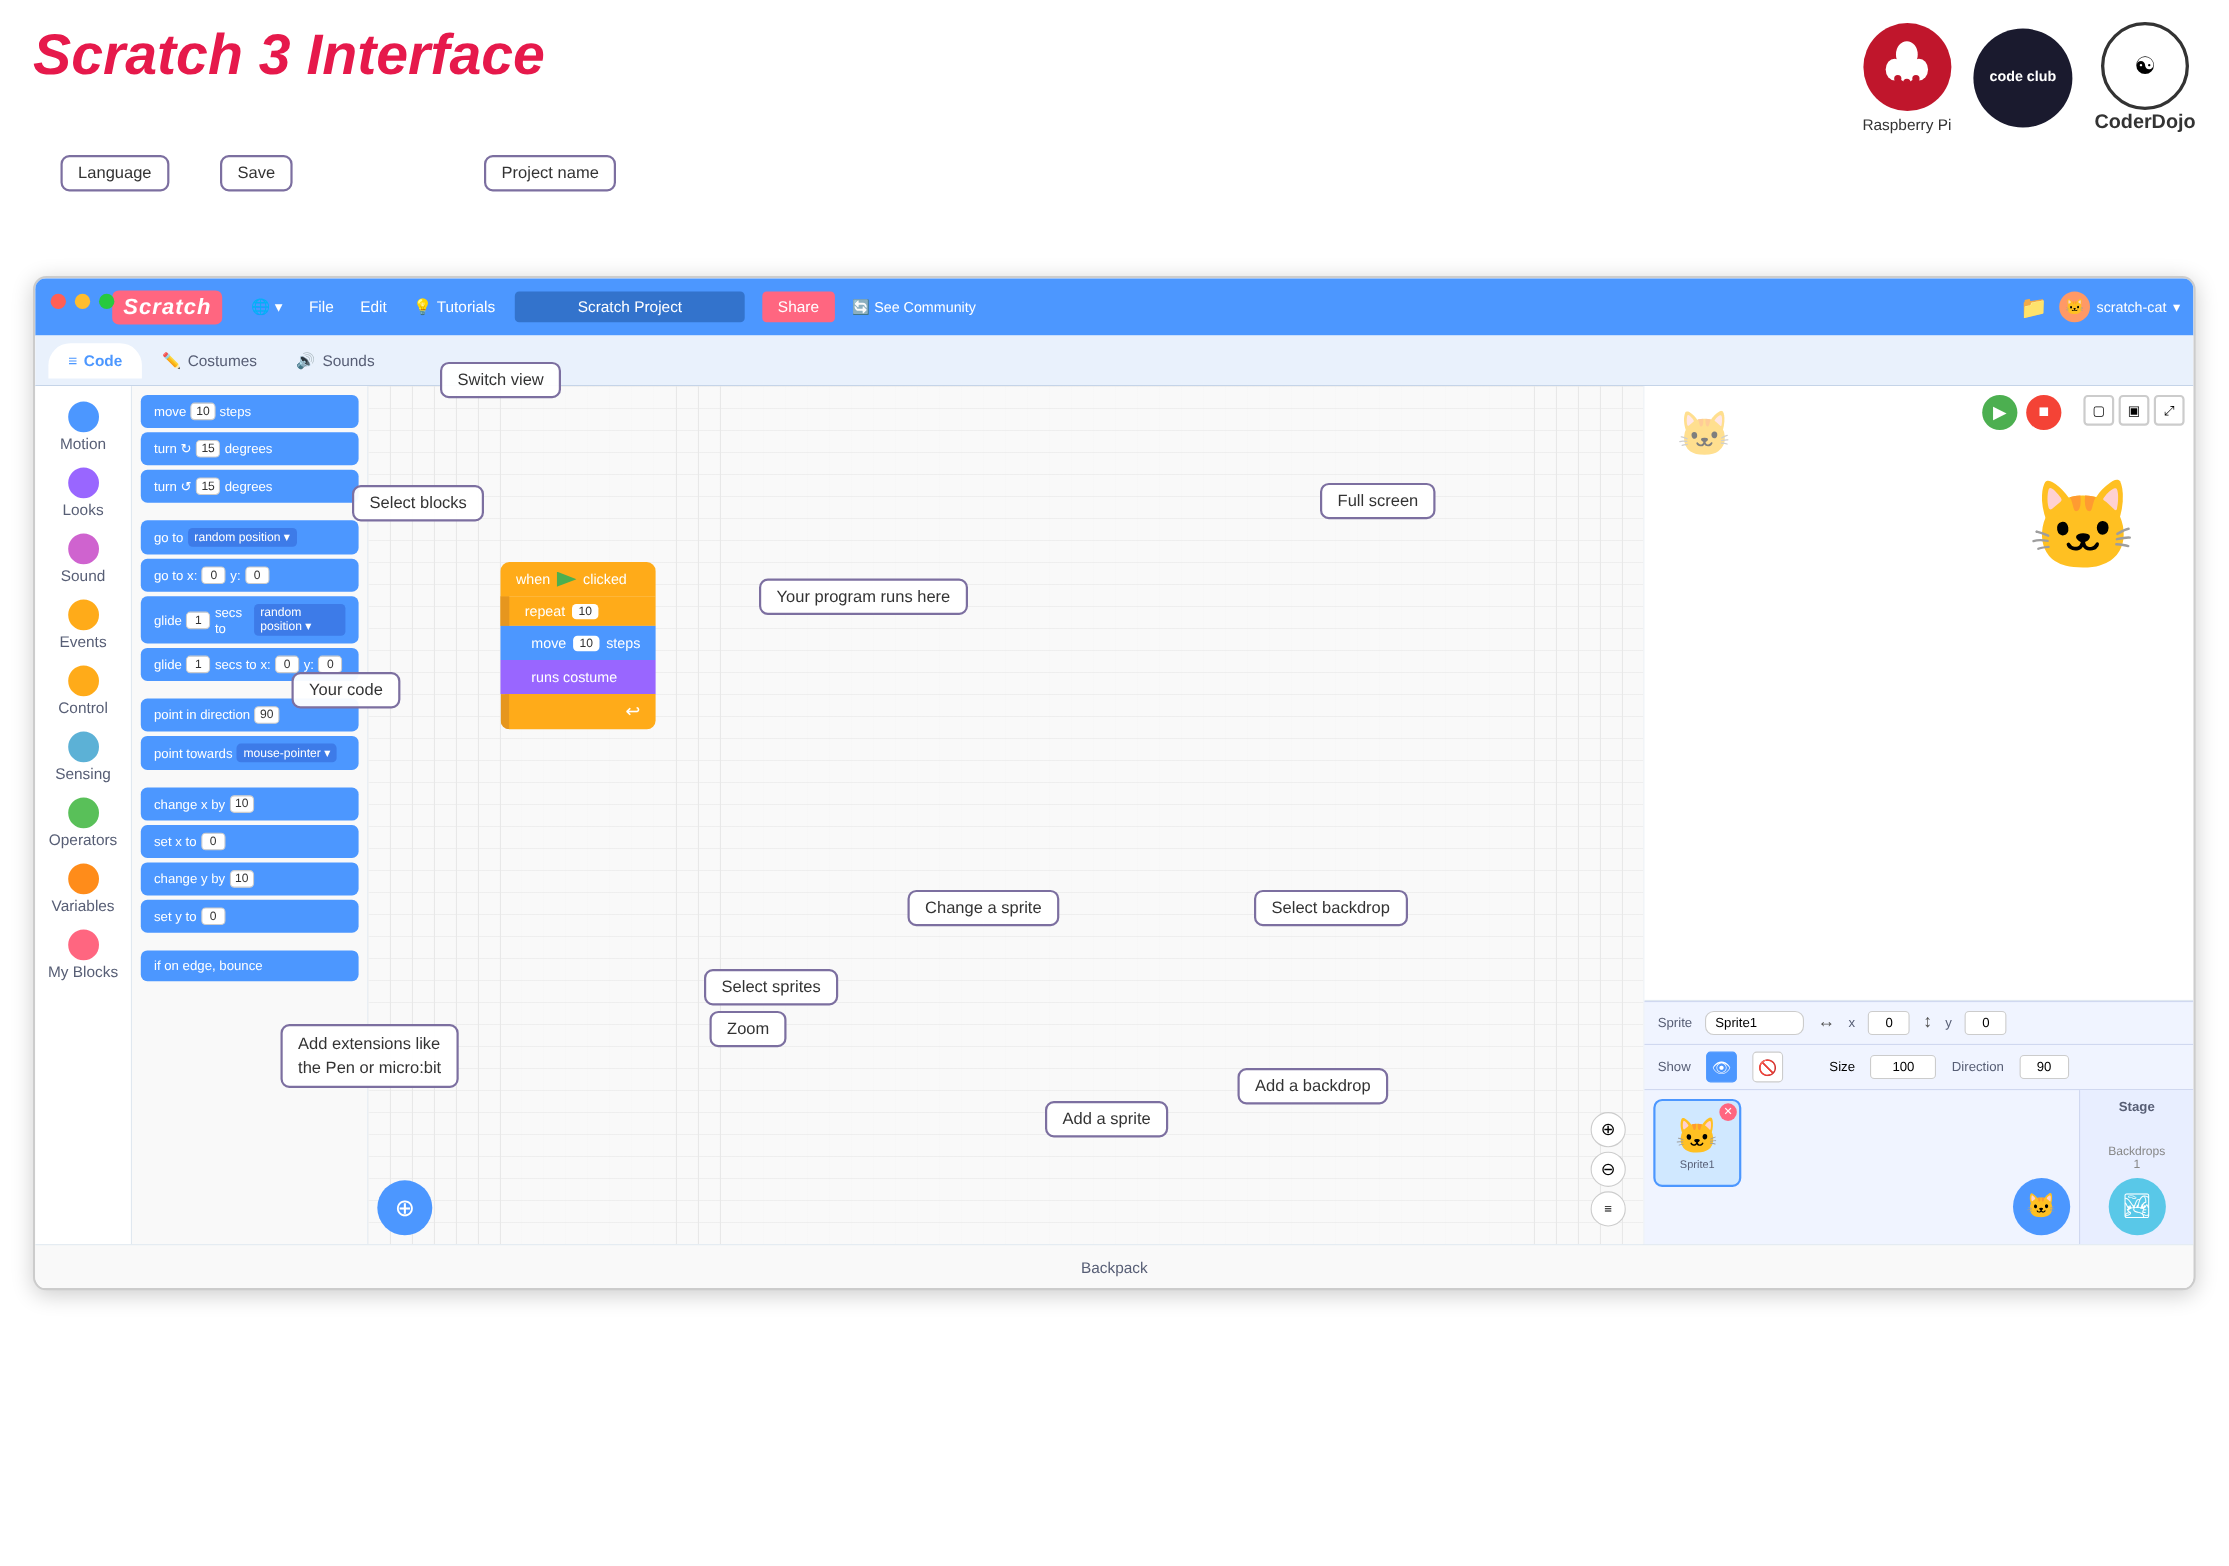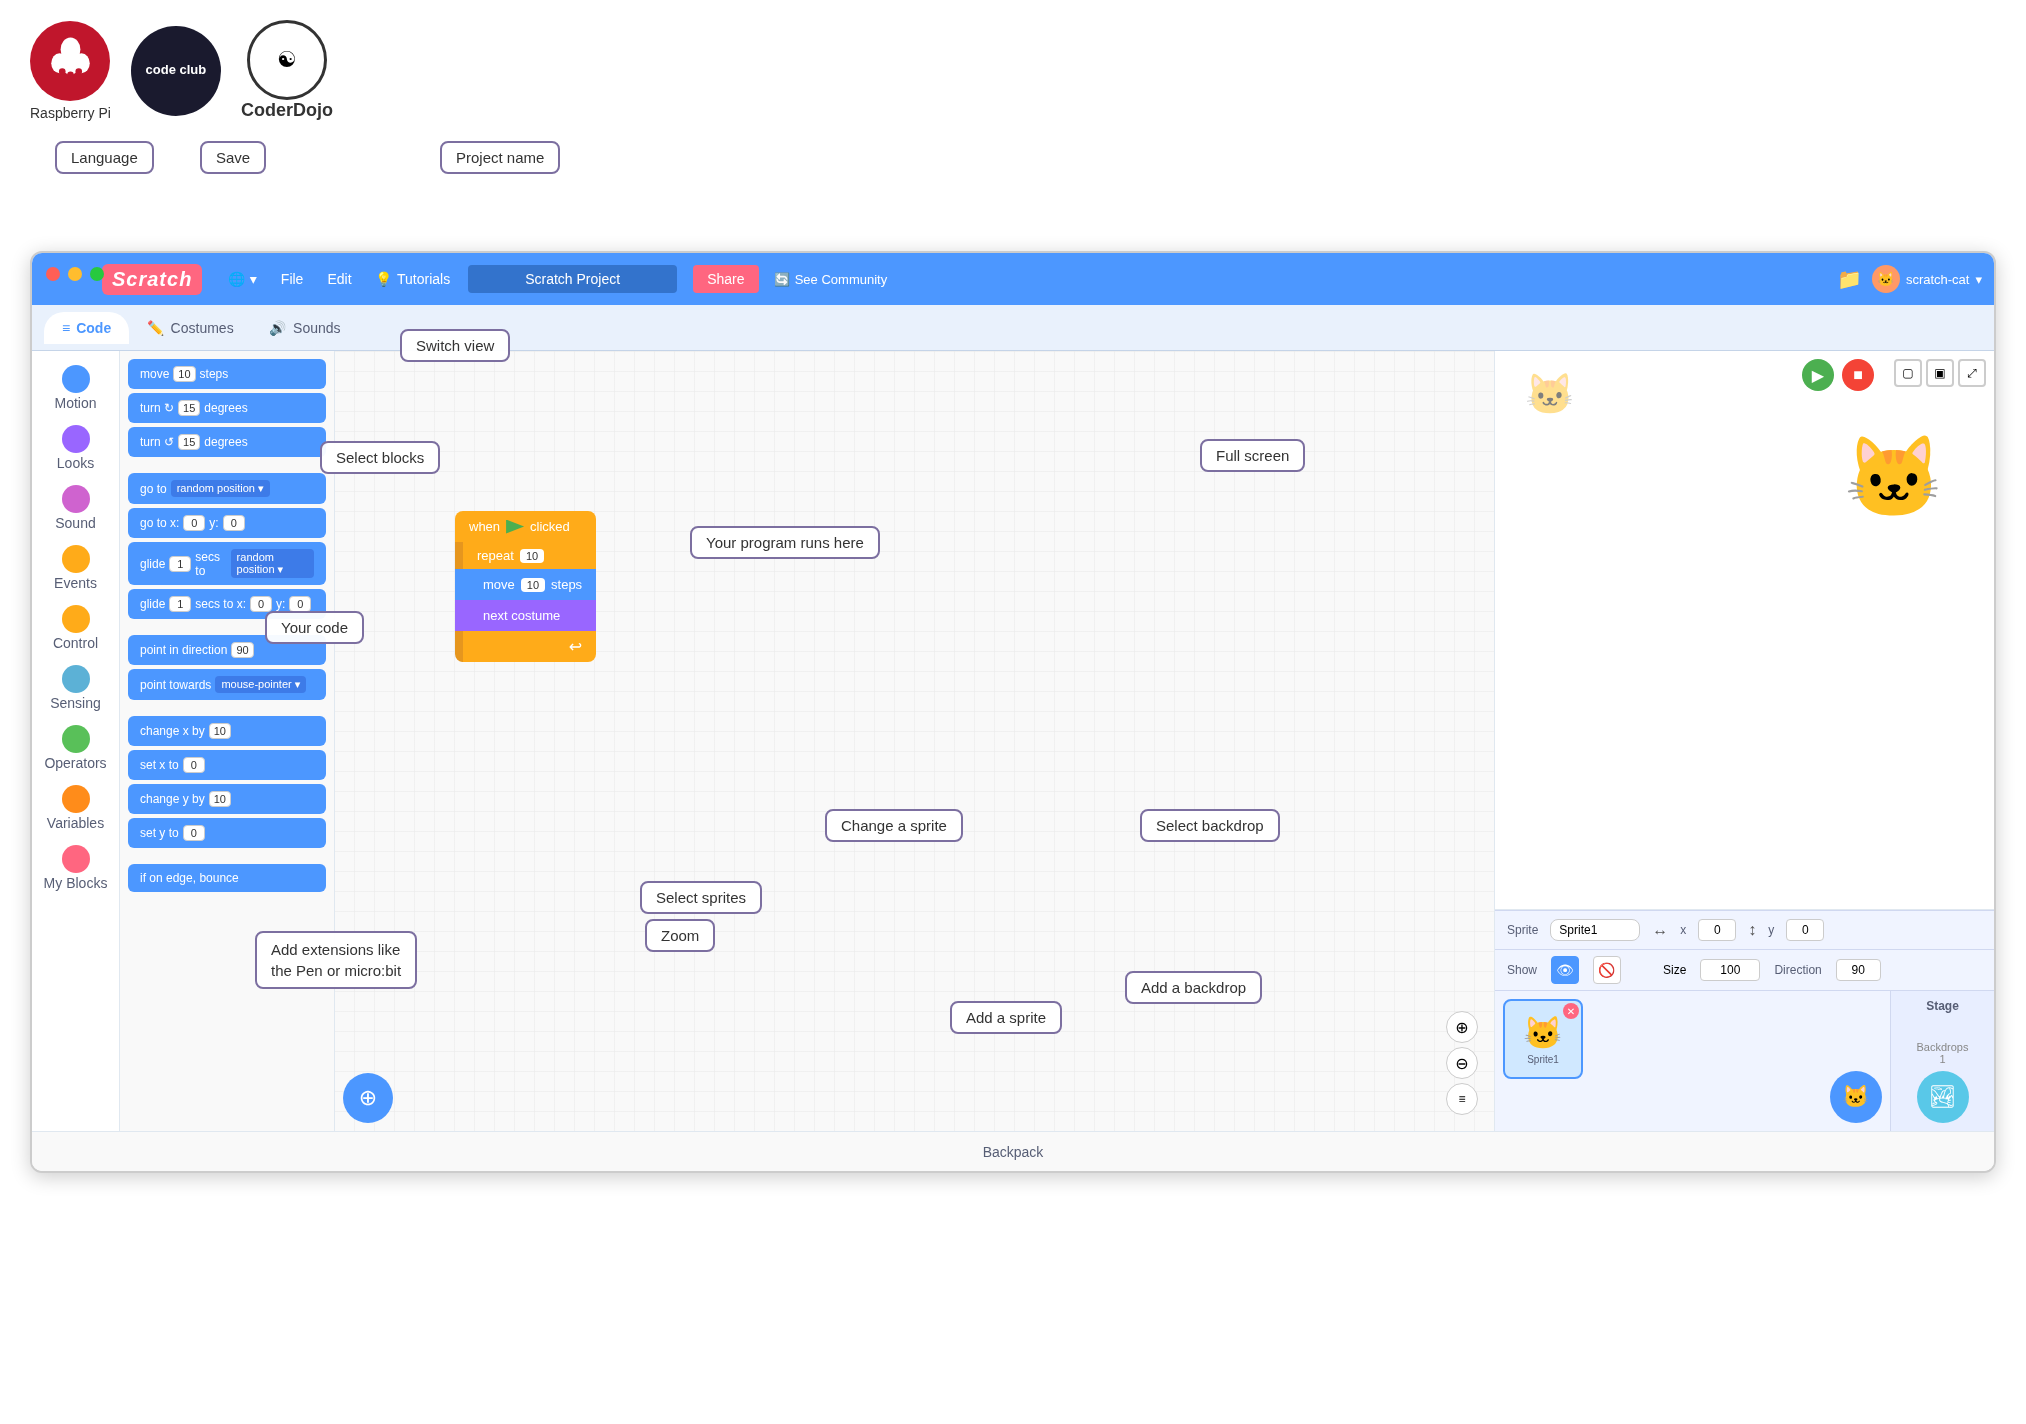--- a/index.html
+++ b/index.html
@@ -94,20 +94,21 @@
 
     
     .ann-box { position: absolute; background: rgba(255,255,255,0.95); border: 2px solid #7c6fa0; border-radius: 8px; padding: 6px 14px; font-size: 15px; color: #333; white-space: nowrap; z-index: 200; font-family: Arial, sans-serif; }
   </style>
 </head>
 <body>
 
 <div style="position:relative; width:2026px; min-height:1424px; background:#fff; overflow:hidden;">
 
   <div class="page-header">
+    <h1 class="page-title">Scratch 3 Interface</h1>
     <div class="logos">
 
       <div class="logo-rpi">
         <div class="logo-circle" style="background:#c0162c; padding:8px;">
           <svg width="55" height="55" viewBox="0 0 100 100" fill="white">
             <ellipse cx="50" cy="30" rx="18" ry="22"></ellipse>
             <ellipse cx="30" cy="55" rx="15" ry="18"></ellipse>
             <ellipse cx="70" cy="55" rx="15" ry="18"></ellipse>
             <circle cx="50" cy="62" r="14" fill="white"></circle>
             <circle cx="35" cy="70" r="6" fill="#c0162c"></circle>
@@ -363,21 +364,21 @@
               <span style="background:#fff; color:#333; border-radius:4px; padding:1px 6px; font-size:11px;">10</span>
             </div>
 
             <div style="background:#4c97ff; padding:8px 14px 8px 28px; font-size:13px; color:#fff; display:flex; align-items:center; gap:6px;">
               <span>move</span>
               <span style="background:#fff; color:#333; border-radius:4px; padding:1px 6px; font-size:11px;">10</span>
               <span>steps</span>
             </div>
 
             <div style="background:#9966ff; padding:8px 14px 8px 28px; font-size:13px; color:#fff; display:flex; align-items:center; gap:6px;">
-              <span>next costume</span>
+              <span>runs costume</span>
             </div>
 
             <div style="background:#ffab19; padding:6px 14px; font-size:13px; color:#fff; border-radius:0 0 8px 8px; display:flex; align-items:center; border-left:8px solid #e6961e; min-height:20px;">
               <span style="font-size:16px; margin-left:auto;">↩</span>
             </div>
           </div>
 
           <button class="extensions-btn" style="position:absolute; bottom:8px; left:8px;">
             <span>⊕</span>
           </button>

